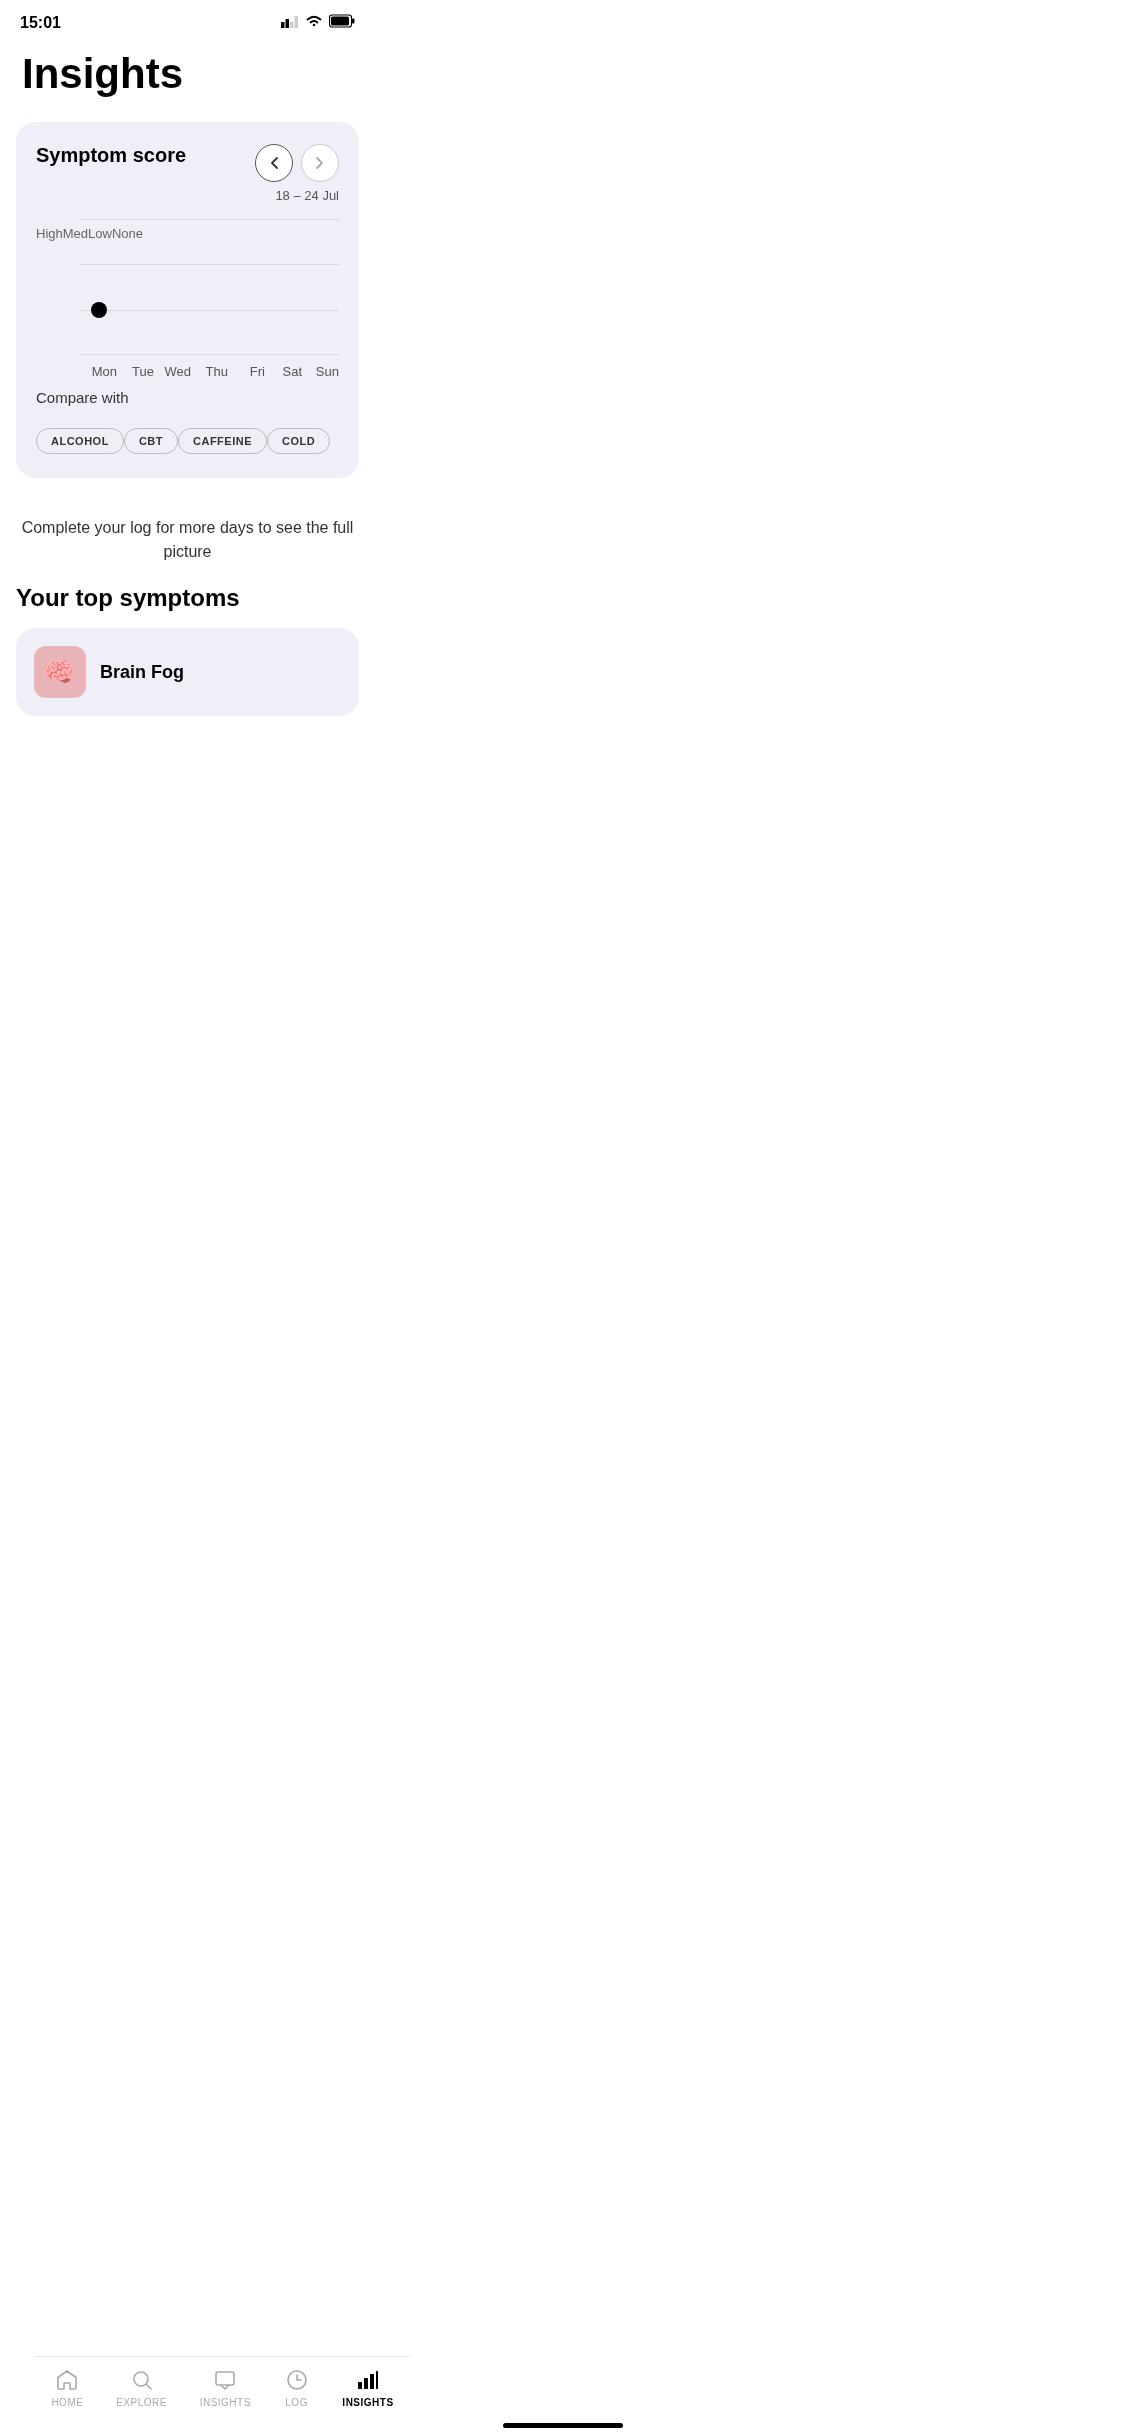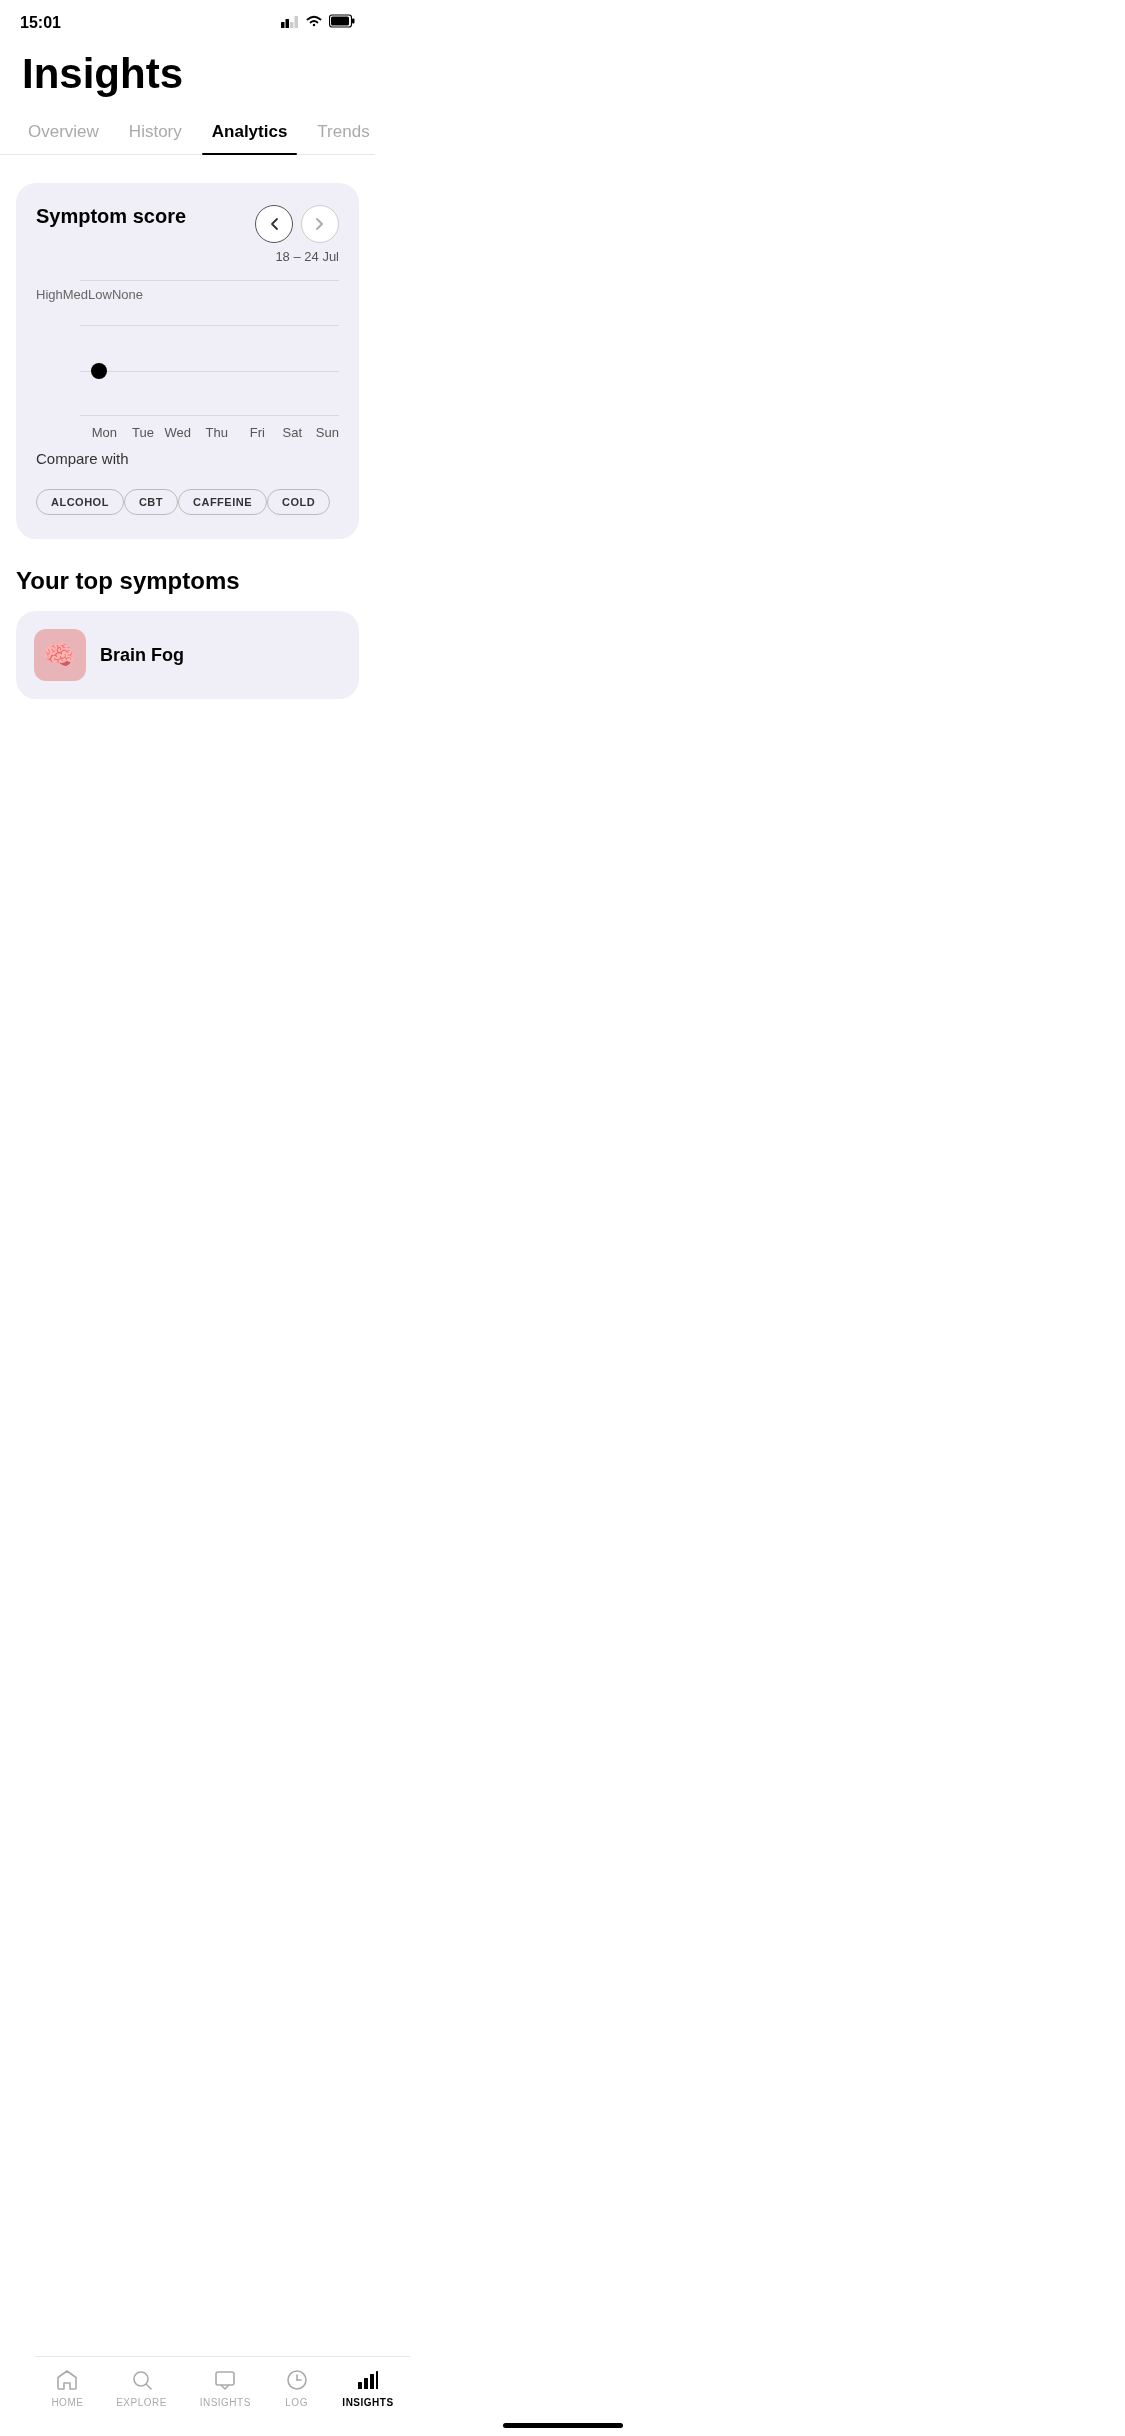--- a/index.html
+++ b/index.html
@@ -339,26 +339,20 @@
       <svg width="26" height="14" viewBox="0 0 26 14">
         <rect x="0.5" y="1" width="22" height="12" rx="2.5" stroke="#000" stroke-width="1.2" fill="none"></rect>
         <rect x="2" y="2.5" width="18" height="9" rx="1.5" fill="#000"></rect>
         <rect x="23" y="4.5" width="2.5" height="5" rx="1" fill="#000"></rect>
       </svg>
     </div>
   </div>
 
   <h1 class="page-title">Insights</h1>
 
-  <div class="tabs">
-    <div class="tab">Overview</div>
-    <div class="tab">History</div>
-    <div class="tab active">Analytics</div>
-    <div class="tab">Trends</div>
-  </div>
 
   <div class="content">
 
     <div class="card">
       <div class="card-header">
         <span class="card-title">Symptom score</span>
         <div class="nav-buttons">
           <div class="nav-row">
             <button class="nav-btn active-btn">
               <svg width="10" height="14" viewBox="0 0 10 14">
@@ -405,20 +399,21 @@
       <div class="tags-row">
         <span class="tag">ALCOHOL</span>
         <span class="tag">CBT</span>
         <span class="tag">CAFFEINE</span>
         <span class="tag">COLD</span>
 
       </div>
     </div>
   </div>
 
+  <p class="info-text">Complete your log for more days to see the full picture</p>
 
   <h2 class="section-title">Your top symptoms</h2>
   <div class="symptom-card">
     <div class="symptom-icon">🧠</div>
     <span class="symptom-name">Brain Fog</span>
   </div>
 </div>
 
 <nav class="bottom-nav">
   <div class="nav-item">

